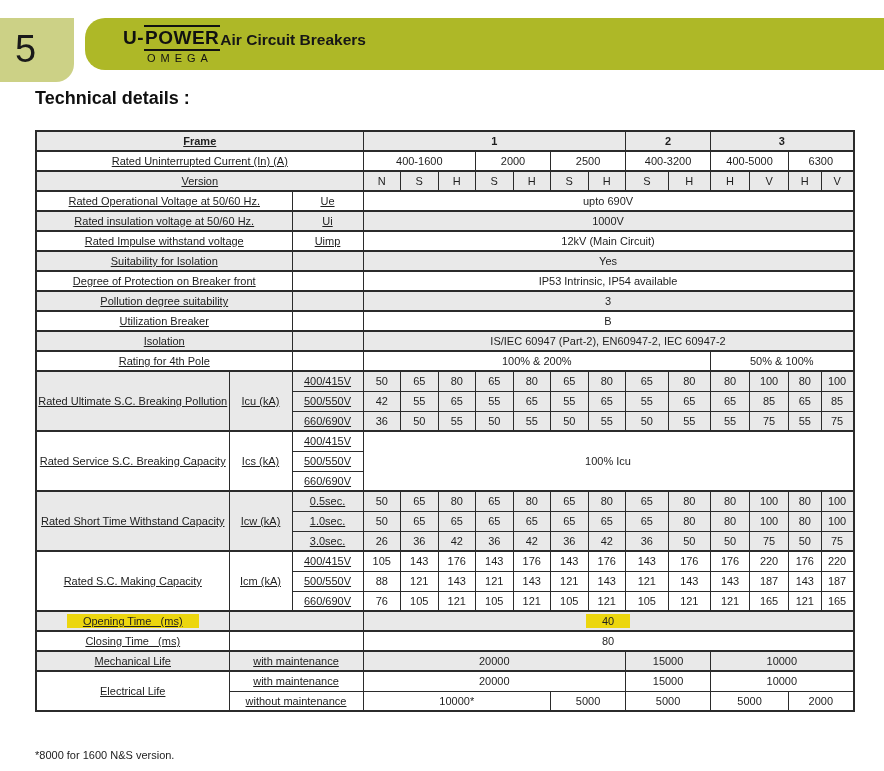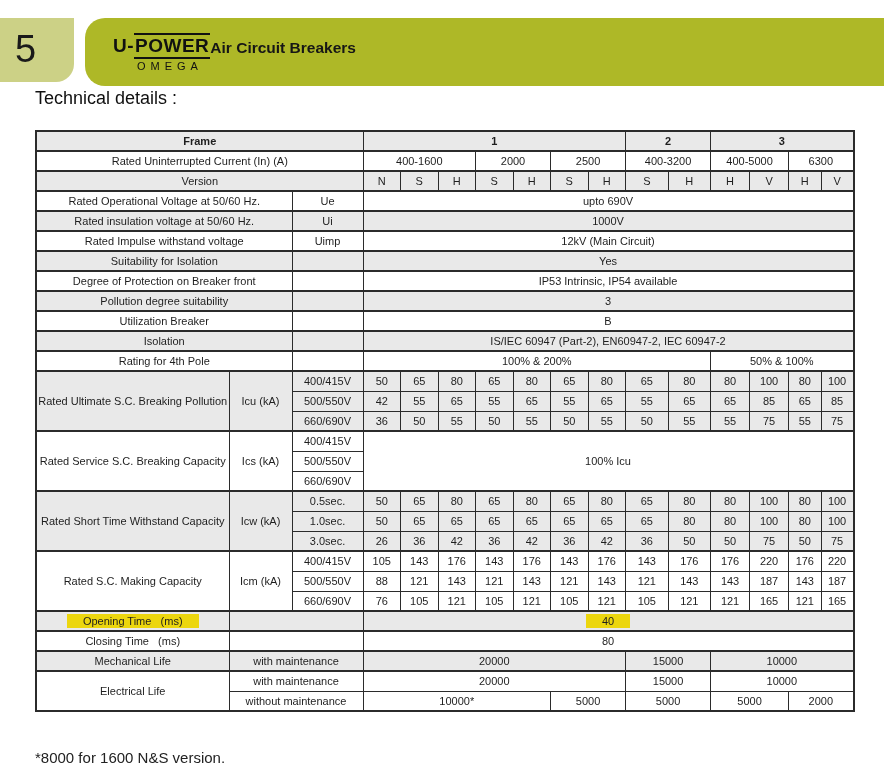--- a/index.html
+++ b/index.html
@@ -6,44 +6,44 @@
     --band:#aeb827; --tab:#ccd186; --gray:#e9e9e9; --hl:#ecd60e;
     --ink:#1e1e1e; --line:#2b2b2b;
   }
   *{box-sizing:border-box;}
   html,body{margin:0;padding:0;background:#fff;}
   body{font-family:"Liberation Sans", sans-serif; color:var(--ink);}
   .page{position:relative;width:884px;height:771px;background:#fff;overflow:hidden;}
 
   .page-tab{position:absolute;left:0;top:18px;width:74px;height:64px;background:var(--tab);
     border-radius:0 0 18px 0;font-size:38px;color:#1a1a1a;line-height:62px;padding-left:15px;}
-  .band{position:absolute;left:85px;top:18px;right:0;height:68px;background:var(--band);
-    border-radius:20px 0 0 20px;display:flex;align-items:center;padding-left:28px;}
+  .band{position:absolute;left:85px;top:18px;right:0;height:52px;background:var(--band);
+    border-radius:20px 0 0 20px;display:flex;align-items:center;padding-left:38px;}
   .logo{color:#111;line-height:1;white-space:nowrap;}
   .logo-top{font-weight:bold;font-size:19px;letter-spacing:.5px;}
   .logo-power{display:inline-block;border-top:2.5px solid #111;border-bottom:2.5px solid #111;padding:1px 1px 2px 1px;}
   .logo-sub{font-weight:normal;font-size:11px;letter-spacing:5px;margin-left:24px;margin-top:2px;}
   .band-title{font-weight:bold;font-size:15.5px;color:#161616;margin-top:-8px;}
 
-  .section-title{position:absolute;left:35px;top:88px;font-size:18px;font-weight:normal;color:#101010;}
+  .section-title{position:absolute;left:35px;top:88px;font-size:18px;font-weight:bold;color:#101010;}
 
   table.tech{position:absolute;left:35px;top:130px;border-collapse:collapse;table-layout:fixed;
     width:818px;border:2px solid var(--line);}
   table.tech td{border:1px solid var(--line);font-size:11px;height:20px;text-align:center;
     vertical-align:middle;padding:0 1px;overflow:hidden;}
   tr.gray td{background:var(--gray);}
   tr.gs td{border-top-width:2px;}
-  td.lab{text-align:left;padding-left:8px;white-space:normal;}
+  td.lab{text-align:left;padding-left:8px;white-space:normal;text-decoration:underline;}
   td.tall{line-height:2.0;}
   td.dl{border-left-width:2px;}
   td.hide-l{border-left-style:hidden;}
   td.b{font-weight:bold;}
   span.hl{background:var(--hl);padding:1px 16px;}
 
-  .footnote{position:absolute;left:35px;top:749px;font-size:15px;color:#222;text-align:center;}
+  .footnote{position:absolute;left:35px;top:749px;font-size:11px;color:#222;text-align:center;}
 </style>
 </head>
 <body>
 
 <div class="page">
 
   <div class="page-tab">
     <span>5</span>
   </div>
 

